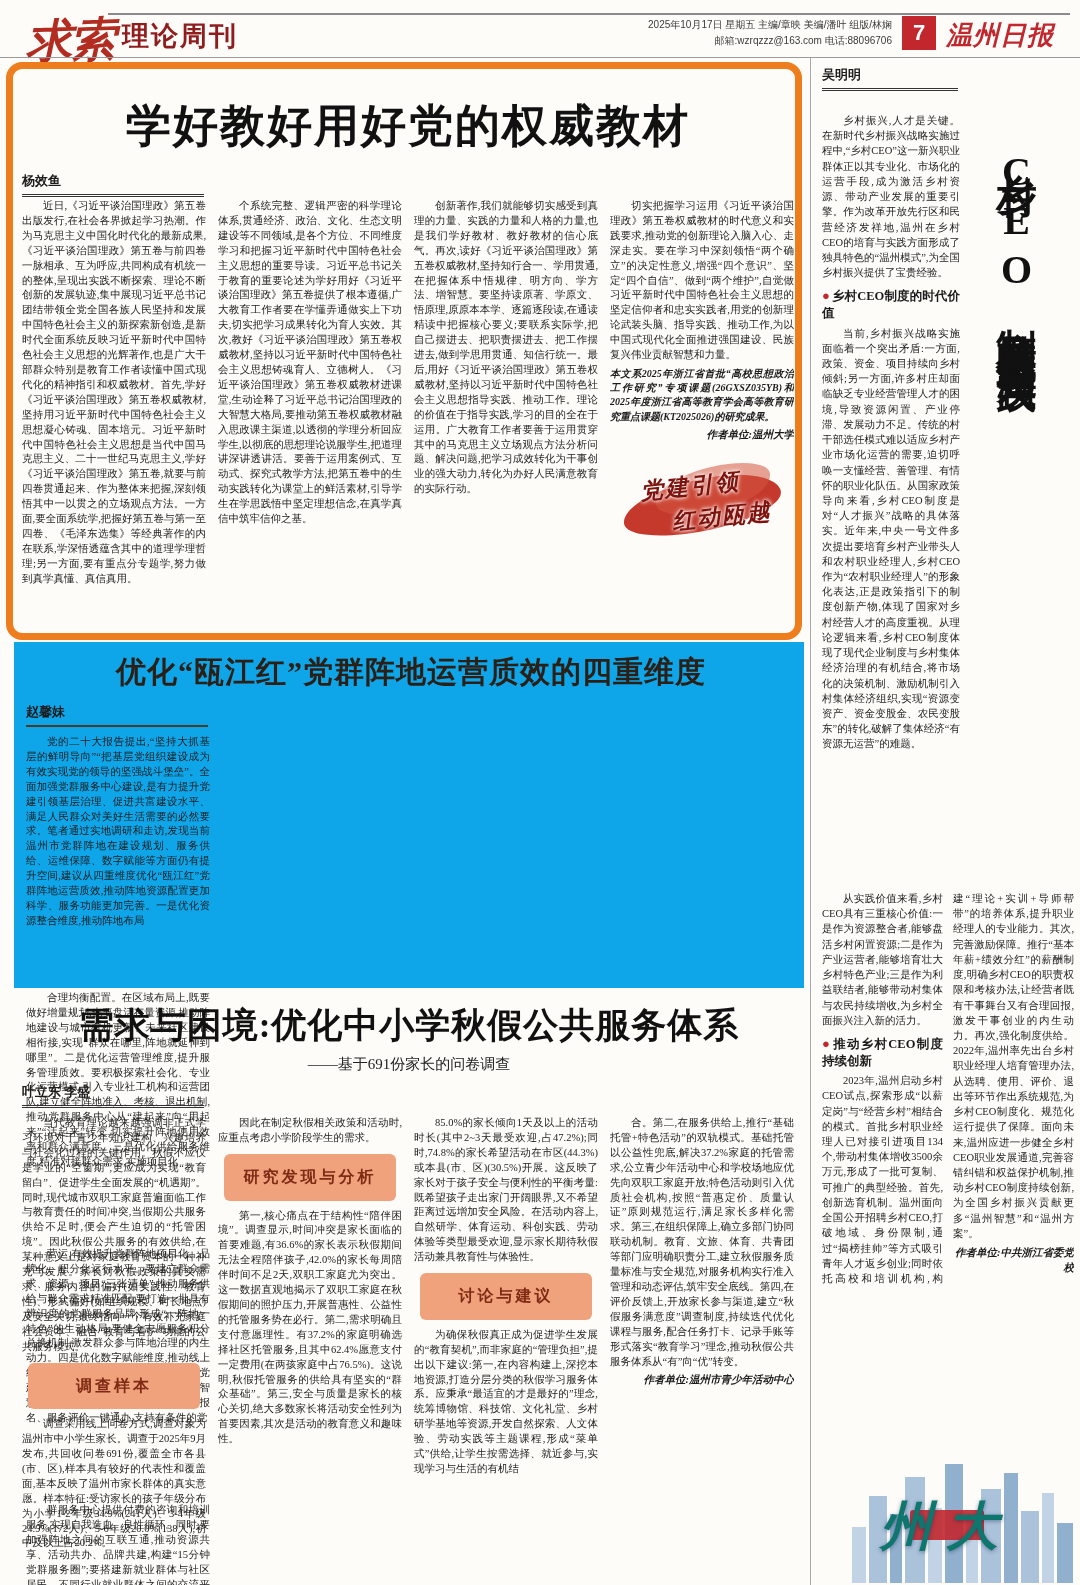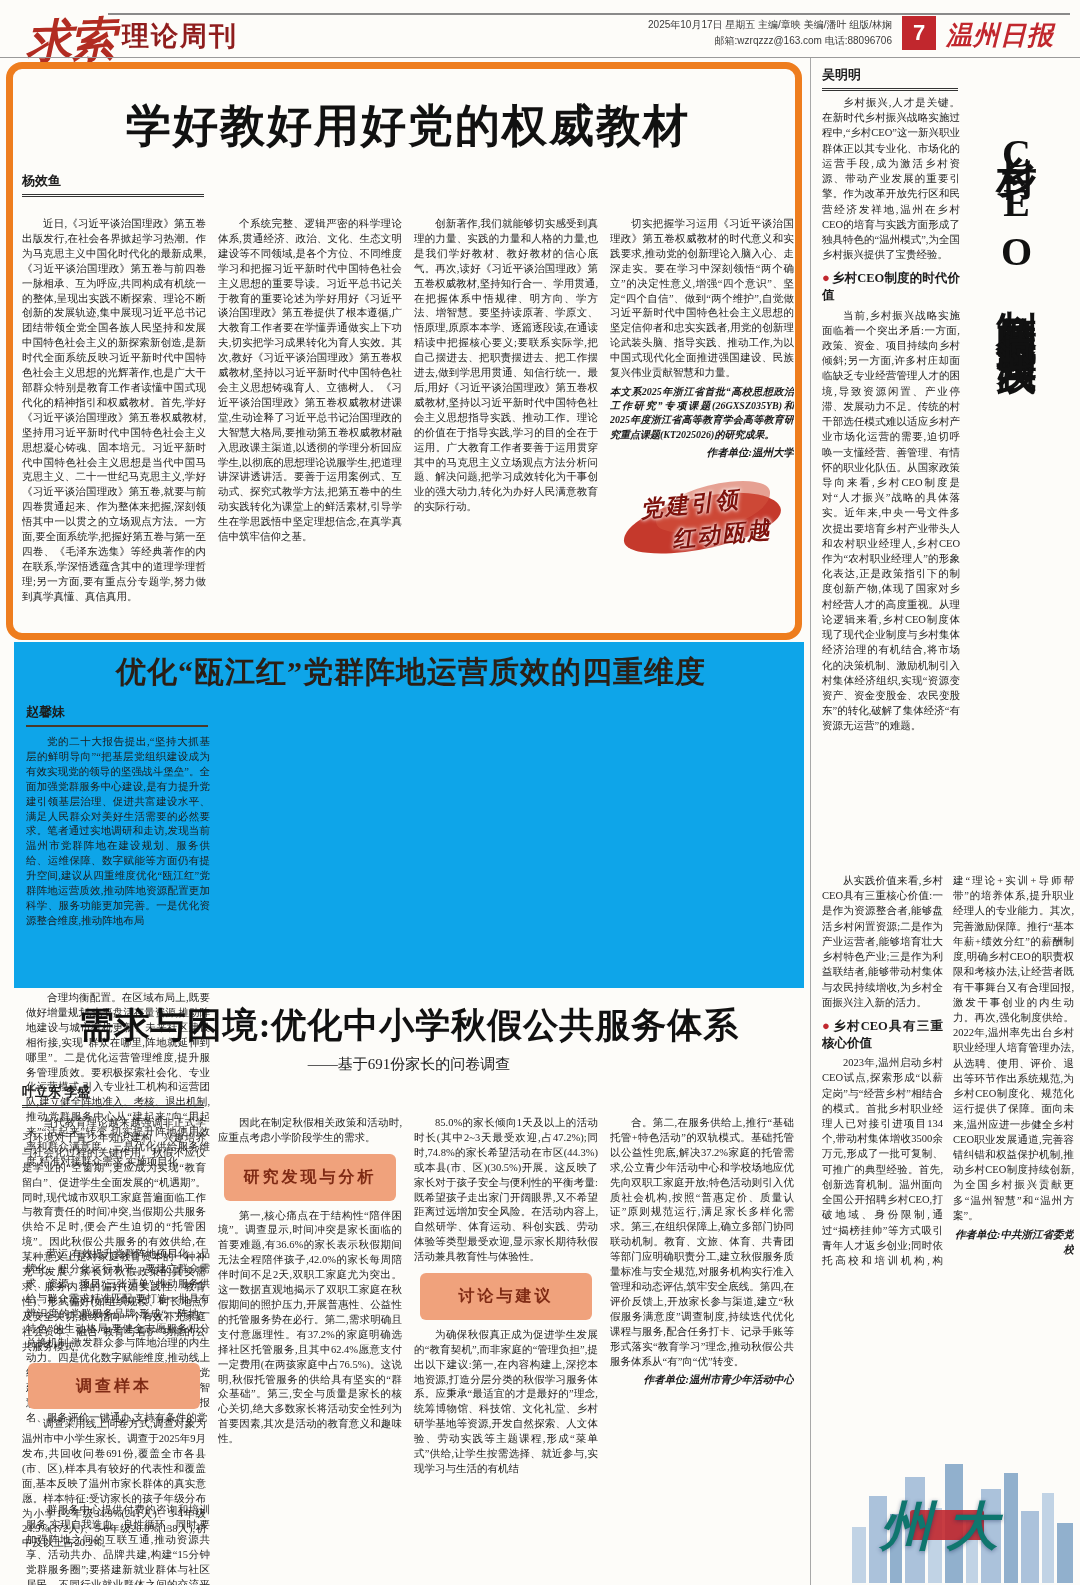--- a/index.html
+++ b/index.html
@@ -26,21 +26,21 @@
   .cols{display:flex;gap:12px;}
   .col{width:184px;overflow:hidden;font-size:10.5px;line-height:1.42;text-align:justify;}
   .col p{margin:0 0 4px 0;text-indent:2em;}
   .funding{font-style:italic;font-weight:700;font-size:10px;margin-top:4px;}
   .unit{text-align:right;font-weight:700;font-style:italic;font-size:10.5px;margin-top:4px;}
   
   .a1{position:absolute;left:22px;top:74px;width:772px;}
   .a1 h1{margin:22px 0 0 0;text-align:center;font-family:"Liberation Sans","DejaVu Sans",sans-serif;
         font-weight:900;font-size:45px;letter-spacing:2px;color:#111;}
   .a1 .byline{margin-top:16px;}
-  .a1 .cols{margin-top:20px;}
+  .a1 .cols{margin-top:2px;}
   .a1 .col{height:424px;}
   .stamp{position:relative;width:176px;height:112px;margin:6px auto 0 auto;}
   .stamp .blob1{position:absolute;left:8px;top:30px;width:160px;height:52px;background:#c0281a;
         border-radius:58% 42% 55% 45%/60% 50% 50% 40%;transform:rotate(-10deg);opacity:.92;}
   .stamp .blob2{position:absolute;left:40px;top:18px;width:118px;height:44px;background:#d4553f;
         border-radius:50% 50% 45% 55%/55% 45% 55% 45%;transform:rotate(-14deg);opacity:.55;}
   .stamp .l1{position:absolute;left:26px;top:22px;font-size:23px;font-weight:900;font-style:italic;color:#7e120c;
         text-shadow:0 0 3px #fff,0 0 5px #fff;transform:rotate(-6deg);letter-spacing:2px;}
   .stamp .l2{position:absolute;left:58px;top:52px;font-size:23px;font-weight:900;font-style:italic;color:#7e120c;
         text-shadow:0 0 3px #fff,0 0 5px #fff;transform:rotate(-6deg);letter-spacing:2px;}
@@ -57,21 +57,21 @@
   .a3 .subtitle{text-align:center;font-size:15px;margin-top:6px;color:#222;}
   .a3 .byline{margin-top:9px;}
   .a3 .cols{margin-top:8px;}
   .a3 .col{height:470px;}
   .section-box{margin:8px 6px;padding:12px 0;background:#f0a27c;border-radius:6px;color:#7e2a14;
         font-weight:900;font-size:16px;text-align:center;letter-spacing:3px;text-indent:0;}
   
   .v-divider{position:absolute;left:810px;top:58px;width:1px;height:1527px;background:#a8a8a8;}
   .a4{position:absolute;left:822px;top:66px;width:252px;}
   .a4 .byline{width:136px;}
-  .a4-top{display:flex;margin-top:4px;}
+  .a4-top{display:flex;margin-top:22px;}
   .a4-topcol{width:138px;height:772px;overflow:hidden;font-size:10.5px;line-height:1.45;text-align:justify;}
   .a4-topcol p{margin:0 0 4px 0;text-indent:2em;}
   .v-title{width:112px;display:flex;justify-content:center;}
   .v-title span{writing-mode:vertical-rl;text-orientation:upright;font-weight:900;font-size:40px;
         line-height:1.05;letter-spacing:4px;color:#111;padding-top:28px;height:740px;}
   .sec-head{font-weight:900;font-size:12.5px;margin:8px 0 4px 0;text-indent:0;line-height:1.3;}
   .sec-head .bullet{color:#c1272d;font-size:13px;margin-right:2px;}
   .a4-bottom{margin-top:6px;height:588px;overflow:hidden;column-count:2;column-gap:10px;
         font-size:10.5px;line-height:1.45;text-align:justify;}
   .a4-bottom p{margin:0 0 4px 0;text-indent:2em;}
@@ -189,21 +189,21 @@
         </div>
         <p>当前,乡村振兴战略实施面临着一个突出矛盾:一方面,政策、资金、项目持续向乡村倾斜;另一方面,许多村庄却面临缺乏专业经营管理人才的困境,导致资源闲置、产业停滞、发展动力不足。传统的村干部选任模式难以适应乡村产业市场化运营的需要,迫切呼唤一支懂经营、善管理、有情怀的职业化队伍。从国家政策导向来看,乡村CEO制度是对“人才振兴”战略的具体落实。近年来,中央一号文件多次提出要培育乡村产业带头人和农村职业经理人,乡村CEO作为“农村职业经理人”的形象化表达,正是政策指引下的制度创新产物,体现了国家对乡村经营人才的高度重视。从理论逻辑来看,乡村CEO制度体现了现代企业制度与乡村集体经济治理的有机结合,将市场化的决策机制、激励机制引入村集体经济组织,实现“资源变资产、资金变股金、农民变股东”的转化,破解了集体经济“有资源无运营”的难题。</p>
       </div>
       <div class="v-title">
         <span>乡村CEO制度的时代价值与温州实践</span>
       </div>
     </div>
     <div class="a4-bottom">
       <p>从实践价值来看,乡村CEO具有三重核心价值:一是作为资源整合者,能够盘活乡村闲置资源;二是作为产业运营者,能够培育壮大乡村特色产业;三是作为利益联结者,能够带动村集体与农民持续增收,为乡村全面振兴注入新的活力。</p>
       <div class="sec-head">
-        <span class="bullet">●</span><span>乡村CEO具有三重核心价值</span>
+        <span class="bullet">●</span><span>推动乡村CEO制度持续创新</span>
       </div>
       <p>2023年,温州启动乡村CEO试点,探索形成“以薪定岗”与“经营乡村”相结合的模式。首批乡村职业经理人已对接引进项目134个,带动村集体增收3500余万元,形成了一批可复制、可推广的典型经验。首先,创新选育机制。温州面向全国公开招聘乡村CEO,打破地域、身份限制,通过“揭榜挂帅”等方式吸引青年人才返乡创业;同时依托高校和培训机构,构建“理论+实训+导师帮带”的培养体系,提升职业经理人的专业能力。其次,完善激励保障。推行“基本年薪+绩效分红”的薪酬制度,明确乡村CEO的职责权限和考核办法,让经营者既有干事舞台又有合理回报,激发干事创业的内生动力。再次,强化制度供给。2022年,温州率先出台乡村职业经理人培育管理办法,从选聘、使用、评价、退出等环节作出系统规范,为乡村CEO制度化、规范化运行提供了保障。面向未来,温州应进一步健全乡村CEO职业发展通道,完善容错纠错和权益保护机制,推动乡村CEO制度持续创新,为全国乡村振兴贡献更多“温州智慧”和“温州方案”。</p>
       <div class="unit">作者单位:中共浙江省委党校</div>
     </div>
   </div>
 
   <div class="watermark">
     <div class="skyline">
       <i style="width:14px;height:45%"></i>
         <i style="width:18px;height:70%"></i>

